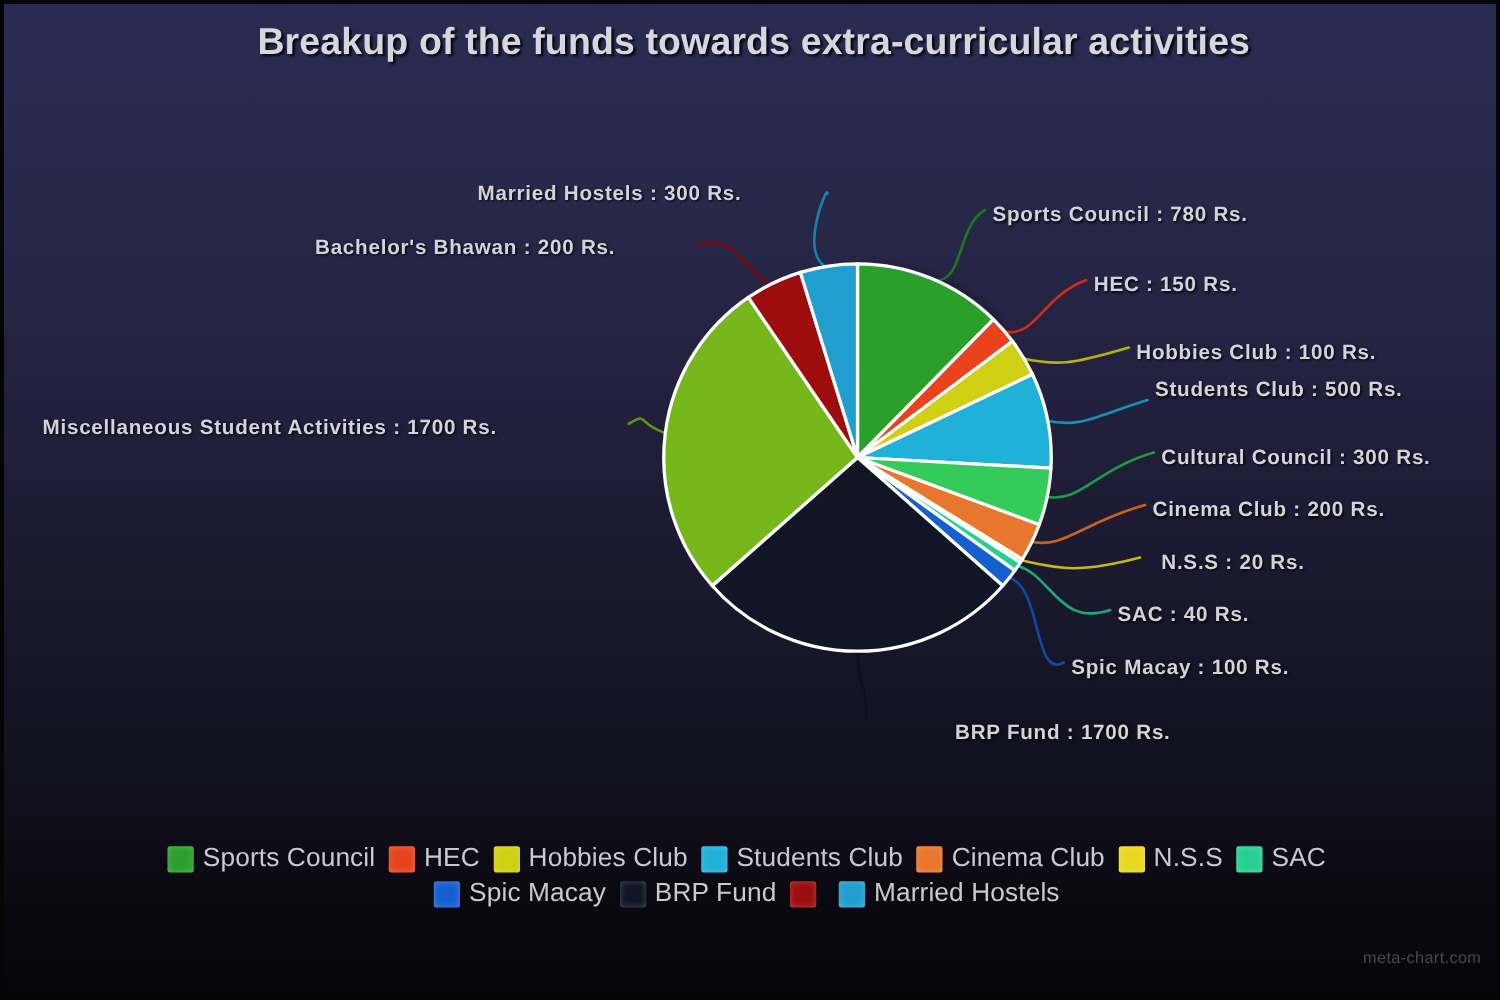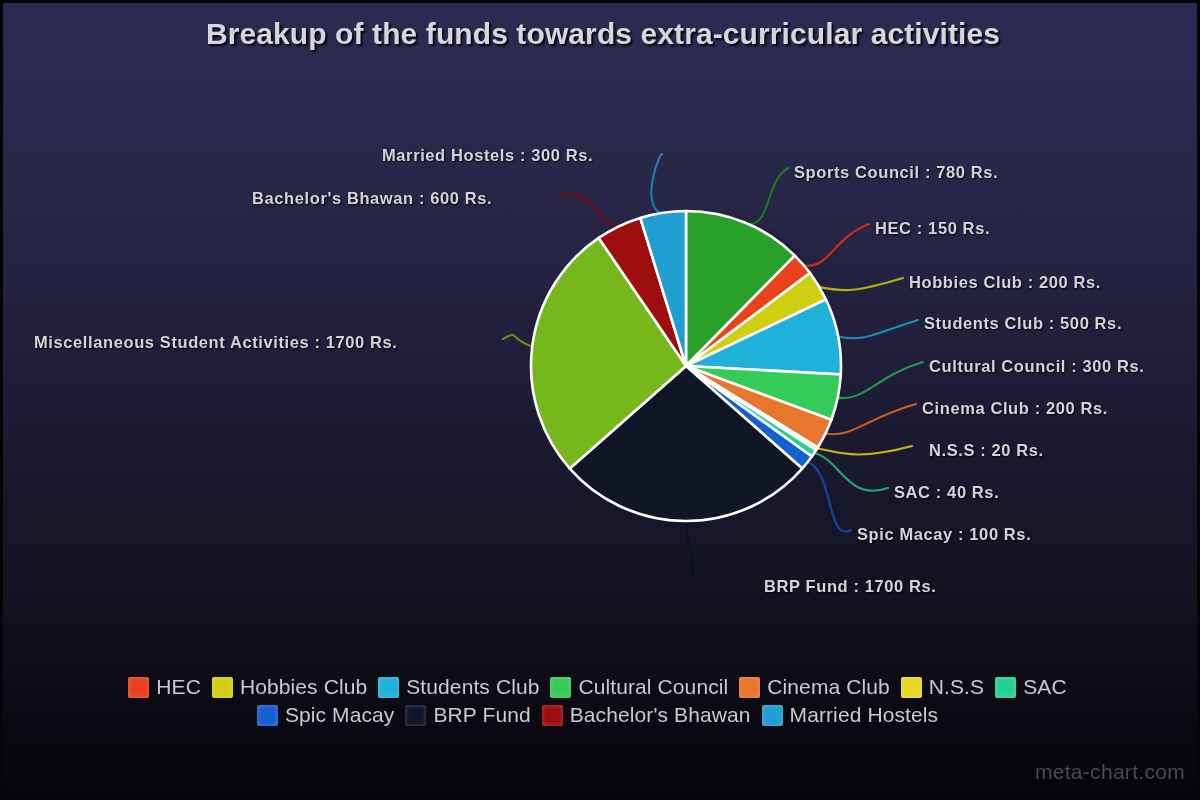--- a/index.html
+++ b/index.html
@@ -45,22 +45,22 @@
     padding:0 70px;box-sizing:border-box;
   }
   .leg-item{display:flex;align-items:center;margin:0 11px 2px 0;}
   .leg-sw{
     width:21px;height:21px;margin-right:7px;border-radius:2px;
     box-shadow:inset 0 0 5px rgba(255,255,255,.25);
     flex:0 0 auto;
   }
   .leg-txt{font-size:21px;color:#c9c9d0;font-weight:normal;letter-spacing:.1px;}
   #watermark{
-    position:absolute;right:12px;bottom:13px;
-    font-size:21px;color:#4a4a52;letter-spacing:.3px;
+    position:absolute;right:12px;bottom:24px;
+    font-size:13px;color:#4a4a52;letter-spacing:.3px;
   }
 </style>
 </head>
 <body>
 
 <div id="stage">
 
   <div id="chart-title">Breakup of the funds towards extra-curricular activities</div>
 
   <svg id="pie-svg" viewBox="0 0 1200 800">
@@ -96,50 +96,50 @@
         <path d="M 683 363 L 808.8503908859577 453.48026919639244 A 155 155 0 0 1 799.2160864599988 465.56130482751314 Z" fill="#1560d0" stroke="#ffffff" stroke-width="2.6" stroke-linejoin="round"></path>
         <path d="M 683 363 L 799.2160864599988 465.56130482751314 A 155 155 0 0 1 566.7839135400012 465.56130482751325 Z" fill="#101625" stroke="#ffffff" stroke-width="2.6" stroke-linejoin="round"></path>
         <path d="M 683 363 L 566.7839135400012 465.56130482751325 A 155 155 0 0 1 595.6853910001383 234.93298998102094 Z" fill="#76b81b" stroke="#ffffff" stroke-width="2.6" stroke-linejoin="round"></path>
         <path d="M 683 363 L 595.6853910001383 234.93298998102094 A 155 155 0 0 1 637.3129479663098 214.8862151031482 Z" fill="#9e0d0d" stroke="#ffffff" stroke-width="2.6" stroke-linejoin="round"></path>
         <path d="M 683 363 L 637.3129479663098 214.8862151031482 A 155 155 0 0 1 683 208 Z" fill="#219ed0" stroke="#ffffff" stroke-width="2.6" stroke-linejoin="round"></path>
       </g>
   </svg>
 
   <div id="callout-layer">
       <div class="lbl" style="left: 379px; top: 143px; text-align: center;">Married Hostels : 300 Rs.</div>
-      <div class="lbl" style="left: 249px; top: 186px;">Bachelor's Bhawan : 600 Rs.</div>
+      <div class="lbl" style="left: 249px; top: 186px;">Bachelor's Bhawan : 200 Rs.</div>
       <div class="lbl" style="left: 791px; top: 160px;">Sports Council : 780 Rs.</div>
       <div class="lbl" style="left: 872px; top: 216px;">HEC : 150 Rs.</div>
-      <div class="lbl" style="left: 906px; top: 270px;">Hobbies Club : 200 Rs.</div>
-      <div class="lbl" style="left: 921px; top: 311px;">Students Club : 500 Rs.</div>
+      <div class="lbl" style="left: 906px; top: 270px;">Hobbies Club : 100 Rs.</div>
+      <div class="lbl" style="left: 921px; top: 300px;">Students Club : 500 Rs.</div>
       <div class="lbl" style="left: 926px; top: 354px;">Cultural Council : 300 Rs.</div>
       <div class="lbl" style="left: 919px; top: 396px;">Cinema Club : 200 Rs.</div>
       <div class="lbl" style="left: 915px; top: 438px; margin-left: 11px;">N.S.S : 20 Rs.</div>
       <div class="lbl" style="left: 891px; top: 480px;">SAC : 40 Rs.</div>
       <div class="lbl" style="left: 854px; top: 522px;">Spic Macay : 100 Rs.</div>
       <div class="lbl" style="left: 713px; top: 574px; margin-left: 48px;">BRP Fund : 1700 Rs.</div>
       <div class="lbl" style="left: 31px; top: 330px;">Miscellaneous Student Activities : 1700 Rs.</div>
     </div>
 
   <div id="legend">
       <div class="leg-item">
+        <span class="leg-sw" style="background: rgb(44, 160, 44);"></span>
+        <span class="leg-txt">Sports Council</span>
+      </div>
+      <div class="leg-item">
         <span class="leg-sw" style="background: rgb(232, 67, 28);"></span>
         <span class="leg-txt">HEC</span>
       </div>
       <div class="leg-item">
         <span class="leg-sw" style="background: rgb(207, 207, 19);"></span>
         <span class="leg-txt">Hobbies Club</span>
       </div>
       <div class="leg-item">
         <span class="leg-sw" style="background: rgb(32, 177, 216);"></span>
         <span class="leg-txt">Students Club</span>
-      </div>
-      <div class="leg-item">
-        <span class="leg-sw" style="background: rgb(53, 203, 90);"></span>
-        <span class="leg-txt">Cultural Council</span>
       </div>
       <div class="leg-item">
         <span class="leg-sw" style="background: rgb(232, 118, 44);"></span>
         <span class="leg-txt">Cinema Club</span>
       </div>
       <div class="leg-item">
         <span class="leg-sw" style="background: rgb(233, 216, 30);"></span>
         <span class="leg-txt">N.S.S</span>
       </div>
       <div class="leg-item">
@@ -149,21 +149,20 @@
       <div class="leg-item">
         <span class="leg-sw" style="background: rgb(21, 96, 208);"></span>
         <span class="leg-txt">Spic Macay</span>
       </div>
       <div class="leg-item">
         <span class="leg-sw" style="background: rgb(16, 22, 37);"></span>
         <span class="leg-txt">BRP Fund</span>
       </div>
       <div class="leg-item">
         <span class="leg-sw" style="background: rgb(158, 13, 13);"></span>
-        <span class="leg-txt">Bachelor's Bhawan</span>
       </div>
       <div class="leg-item">
         <span class="leg-sw" style="background: rgb(33, 158, 208);"></span>
         <span class="leg-txt">Married Hostels</span>
       </div>
     </div>
 
   <div id="watermark">meta-chart.com</div>
 </div>
 

